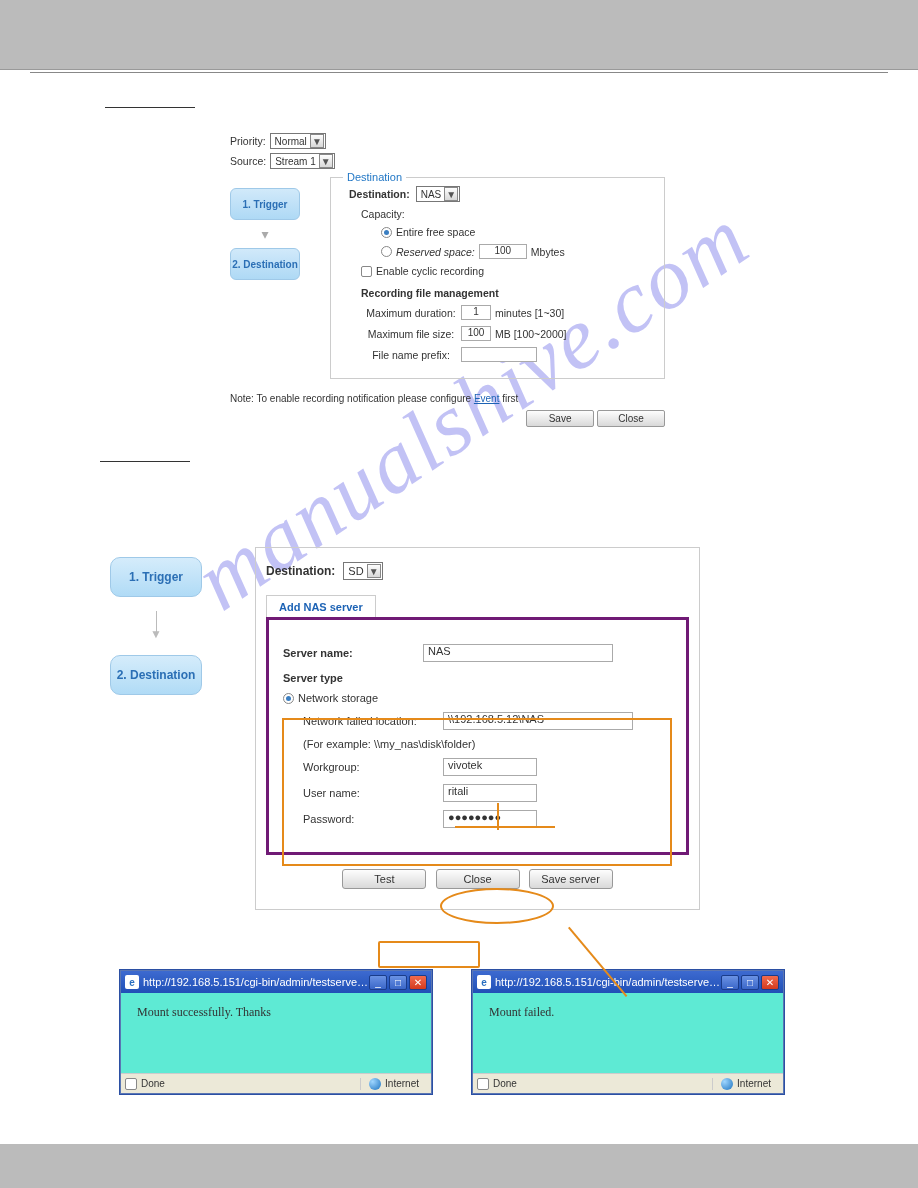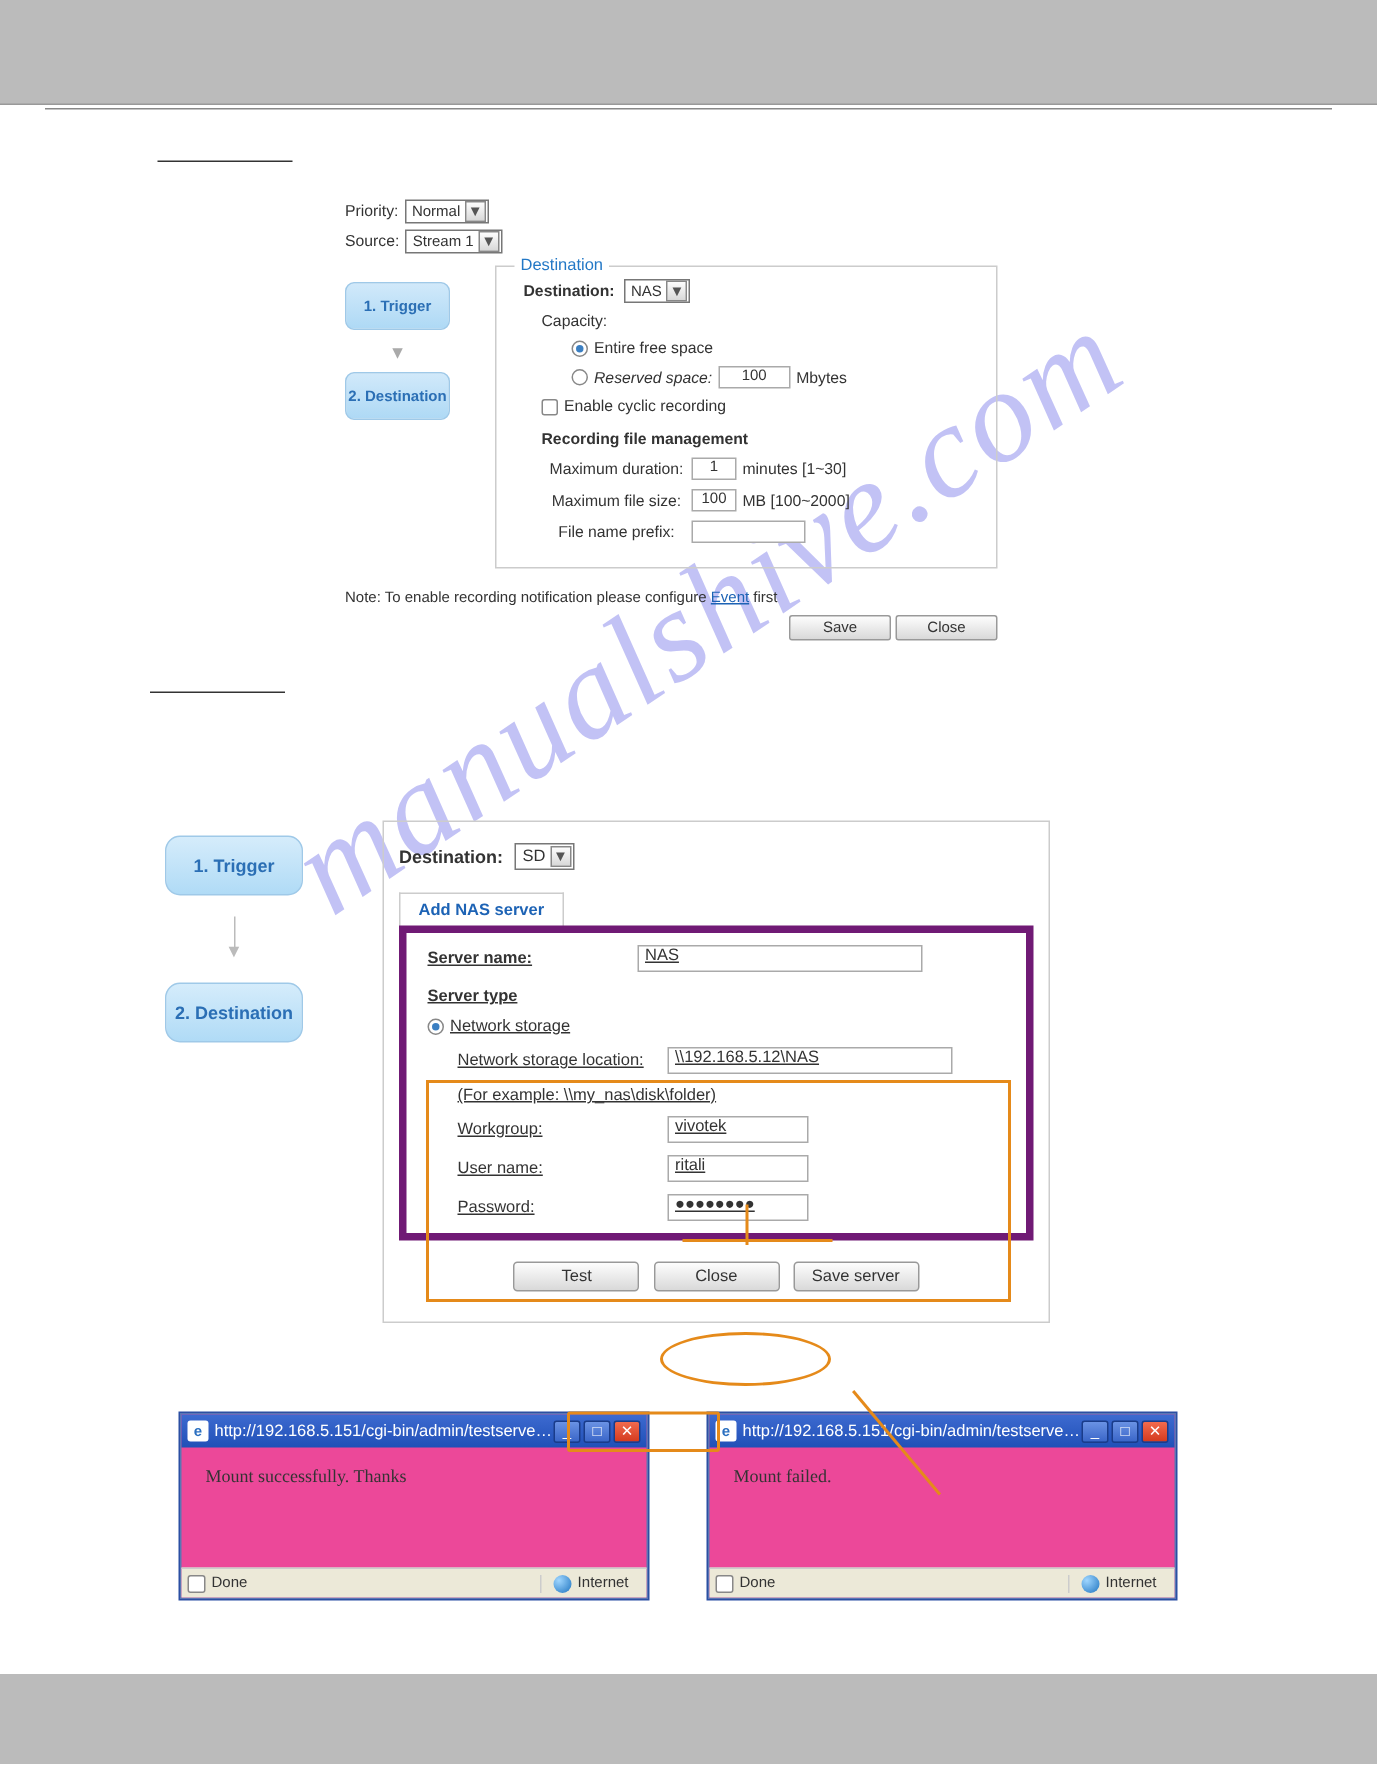--- a/index.html
+++ b/index.html
@@ -75,21 +75,21 @@
   .main-panel {
     margin-left:145px; width:445px; border:1px solid #ccc;
     padding:14px 10px 20px; position:relative;
   }
   .tab {
     display:inline-block; border:1px solid #ccc; border-bottom:1px solid #fff;
     padding:5px 12px 4px; margin-top:10px; position:relative; top:1px;
     background:#fff;
   }
   .tab a{ color:#1d63b5; font-weight:bold; font-size:11px; cursor:pointer;}
-  .tabbody { border:5px solid #701a75; padding:0 14px; position:relative;text-decoration:underline;}
+  .tabbody { border:3px solid #701a75; padding:16px 14px; position:relative;}
   .form-row { display:flex; align-items:center; margin:8px 0; }
   .form-row .lbl { width:140px; font-size:11px; }
   .long-in { border:1px solid #aaa; height:18px; width:190px; padding:0 4px; font-size:11px;}
   .med-in { border:1px solid #aaa; height:18px; width:94px; padding:0 4px; font-size:11px;}
   .orange-box1 { position:absolute; border:2px solid #e58a1a; left:13px; top:98px; width:390px; height:148px; pointer-events:none;}
   .orange-box2 { position:absolute; border:2px solid #e58a1a; left:378px; top:843px; width:102px; height:27px; pointer-events:none; border-radius:2px;}
   .orange-line1 { position:absolute; left:497px; top:705px; width:2px; height:27px; background:#e58a1a;}
   .orange-underline { position:absolute; left:455px; top:728px; width:100px; height:2px; background:#e58a1a;}
   .oval {
     position:absolute; left:440px; top:790px; width:114px; height:36px;
@@ -104,21 +104,21 @@
   .win-btn2 {
     display:inline-block; width:84px; height:20px; border:1px solid #999;
     background:linear-gradient(#fdfdfd,#d9d9d9);
     font-size:11px; text-align:center; line-height:18px; border-radius:3px;
     margin:0 3px; cursor:pointer;
   }
 
   
   .popups{display:flex; gap:40px; margin:60px 90px 0;}
   .popup {
-    width:312px; border:1px solid #5a76b3; background:#ec4899;
+    width:312px; border:1px solid #5a76b3; background:#5eead4;
     box-shadow: 0 0 0 1px #2b4fa3;
   }
   .titlebar {
     height:22px; background:linear-gradient(#3d6ad0,#2050b7);
     display:flex; align-items:center; padding:0 4px; color:#fff; font-size:11px;
   }
   .titlebar .ie-icon{ width:14px;height:14px;background:#fff;border-radius:2px;margin-right:4px;display:flex;align-items:center;justify-content:center;}
   .titlebar .ie-icon::after{content:"e"; color:#2a6fc0; font-weight:bold; font-size:10px;}
   .titlebar .wtitle{flex:1; white-space:nowrap; overflow:hidden; text-overflow:ellipsis;}
   .tb-btns{display:flex;gap:2px;}
@@ -253,21 +253,21 @@
         <div class="form-row">
           <span class="lbl bold">Server name:</span>
           <span class="long-in">NAS</span>
         </div>
         <div class="bold" style="margin:10px 0 6px;">Server type</div>
         <div class="form-row" style="margin-left:0;">
           <span class="radio checked"></span>
           <span>Network storage</span>
         </div>
         <div class="form-row" style="margin-left:20px;">
-          <span class="lbl">Network storage location:</span>
+          <span class="lbl">Network failed location:</span>
           <span class="long-in">\\192.168.5.12\NAS</span>
         </div>
         <div style="margin-left:20px;font-size:11px;">(For example: \\my_nas\disk\folder)</div>
         <div class="form-row" style="margin-left:20px;">
           <span class="lbl">Workgroup:</span>
           <span class="med-in">vivotek</span>
         </div>
         <div class="form-row" style="margin-left:20px;">
           <span class="lbl">User name:</span>
           <span class="med-in">ritali</span>

